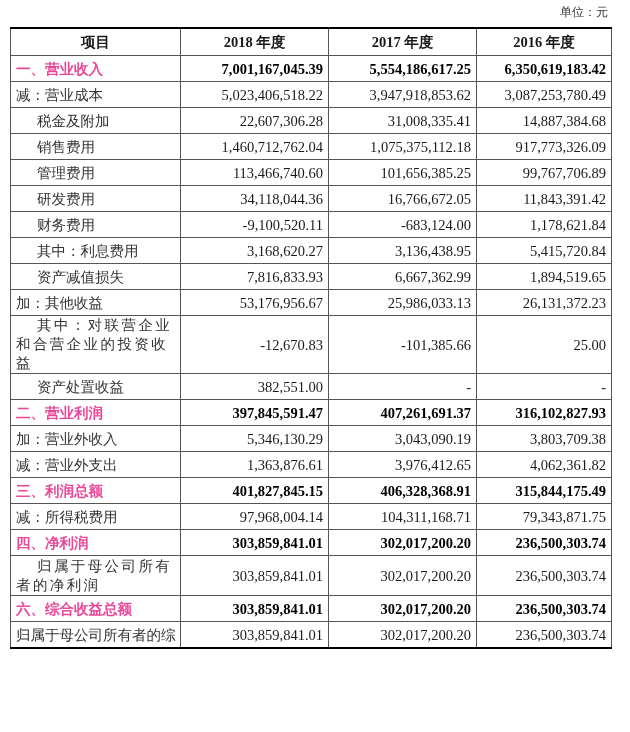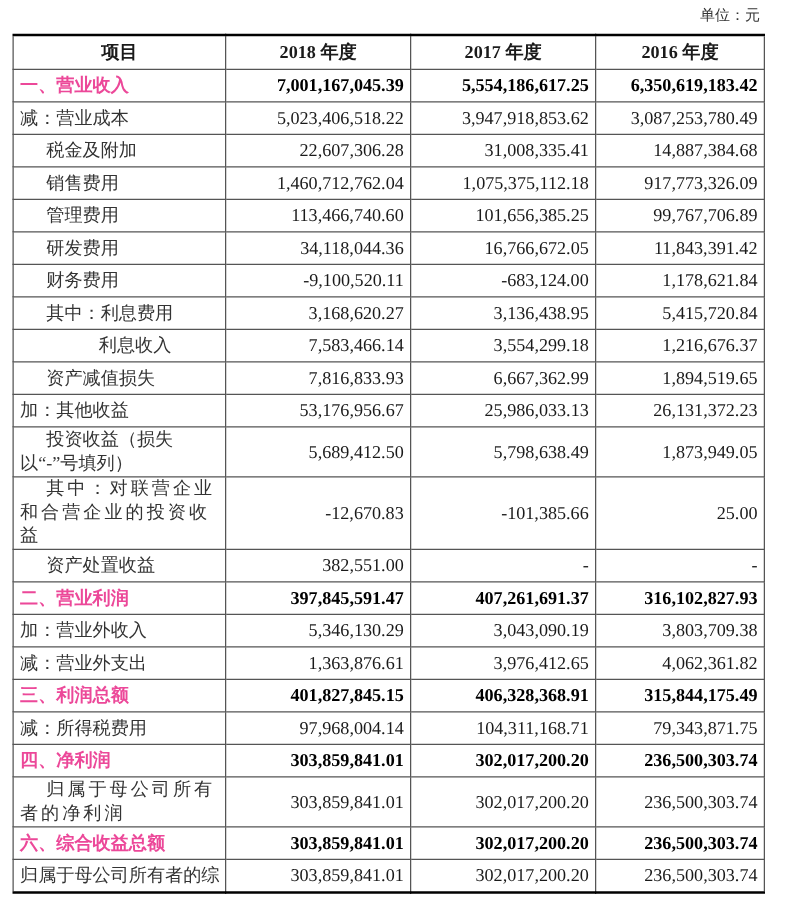--- a/index.html
+++ b/index.html
@@ -90,42 +90,30 @@
       <td class="num">-683,124.00</td>
       <td class="num">1,178,621.84</td>
     </tr>
     <tr>
       <td class="label ind1">其中：利息费用</td>
       <td class="num">3,168,620.27</td>
       <td class="num">3,136,438.95</td>
       <td class="num">5,415,720.84</td>
     </tr>
     <tr>
-      <td class="label ind2">利息收入</td>
-      <td class="num">7,583,466.14</td>
-      <td class="num">3,554,299.18</td>
-      <td class="num">1,216,676.37</td>
-    </tr>
-    <tr>
       <td class="label ind1">资产减值损失</td>
       <td class="num">7,816,833.93</td>
       <td class="num">6,667,362.99</td>
       <td class="num">1,894,519.65</td>
     </tr>
     <tr>
       <td class="label">加：其他收益</td>
       <td class="num">53,176,956.67</td>
       <td class="num">25,986,033.13</td>
       <td class="num">26,131,372.23</td>
-    </tr>
-    <tr class="double">
-      <td class="label wrap hang">投资收益（损失以“-”号填列）</td>
-      <td class="num">5,689,412.50</td>
-      <td class="num">5,798,638.49</td>
-      <td class="num">1,873,949.05</td>
     </tr>
     <tr class="double">
       <td class="label wrap hang-wide">其中：对联营企业和合营企业的投资收益</td>
       <td class="num">-12,670.83</td>
       <td class="num">-101,385.66</td>
       <td class="num">25.00</td>
     </tr>
     <tr>
       <td class="label ind1">资产处置收益</td>
       <td class="num">382,551.00</td>

